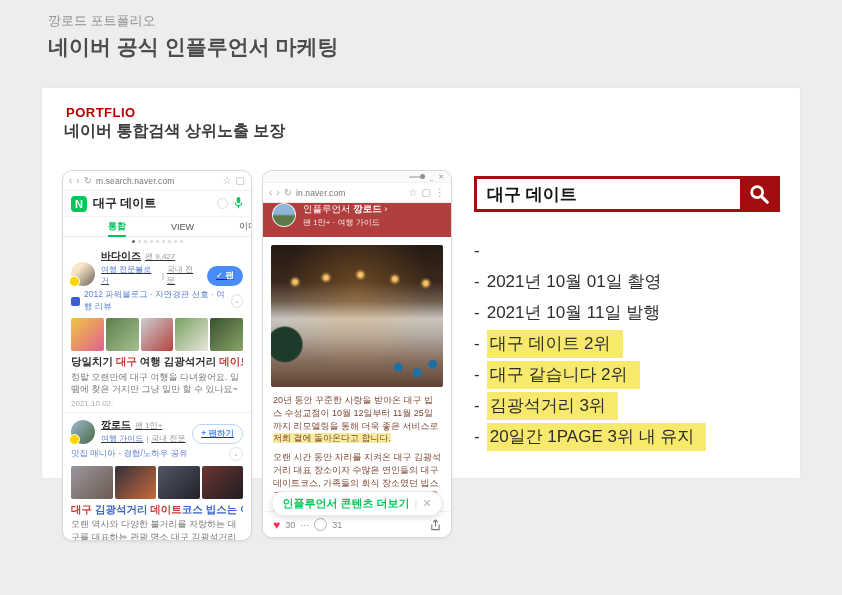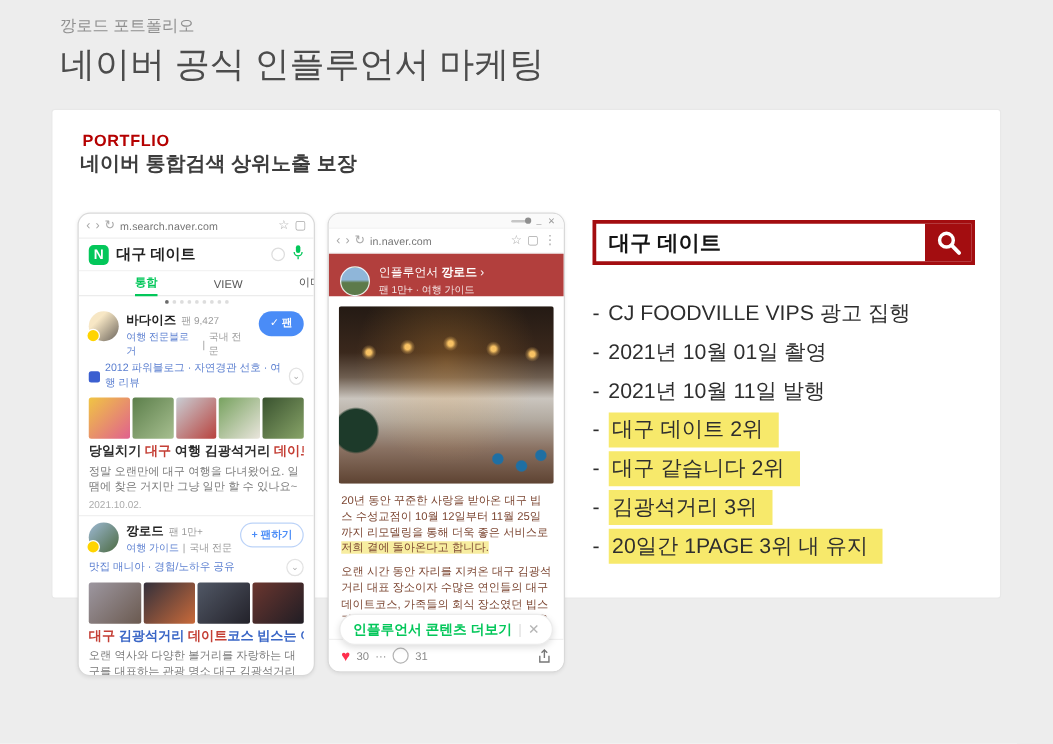--- a/index.html
+++ b/index.html
@@ -5,21 +5,21 @@
   html,body{margin:0;padding:0;}
   body{
     width:842px;height:595px;position:relative;overflow:hidden;
     background:#ededed;
     font-family:"Liberation Sans","DejaVu Sans",sans-serif;
     color:#333;
   }
   
   .page-header{position:absolute;left:48px;top:12px;}
   .eyebrow{font-size:13px;color:#8f8f8f;margin-bottom:3px;}
-  .page-title{font-size:28px;font-weight:normal;color:#4c4c4c;}
+  .page-title{font-size:21px;font-weight:bold;color:#4c4c4c;}
 
   
   .card{
     position:absolute;left:42px;top:88px;width:758px;height:390px;
     background:#fff;border-radius:2px;box-shadow:0 0 0 1px rgba(0,0,0,0.02);
   }
   .kicker{position:absolute;left:24px;top:17px;font-size:13px;font-weight:bold;
     color:#b50000;letter-spacing:.5px;}
   .heading{position:absolute;left:22px;top:33px;margin:0;font-size:16px;
     font-weight:bold;color:#3d3d3d;}
@@ -61,21 +61,21 @@
   .ltab{padding:2px 0;margin-left:37px;}
   .ltab.active{color:var(--green,#03c75a);font-weight:bold;
     box-shadow:0 2px 0 var(--green,#03c75a);}
 
   
   .ldots{height:9px;display:flex;gap:3px;align-items:center;justify-content:center;}
   .dot{width:3px;height:3px;border-radius:50%;background:#ddd;}
   .dot.active{background:#6a6a6a;}
 
   
-  .lprofile{display:flex;align-items:flex-start;padding:3px 8px 2px;gap:6px;}
+  .lprofile{display:flex;align-items:flex-end;padding:3px 8px 2px;gap:6px;text-decoration:underline;}
   .avatar{width:24px;height:24px;border-radius:50%;flex-shrink:0;position:relative;}
   .av1{background:linear-gradient(135deg,#f7e7c5 30%,#6b645c);}
   .av2{background:linear-gradient(135deg,#9db8d2,#4c6b42);}
   .mini-badge{position:absolute;left:-2px;bottom:-1px;width:9px;height:9px;
     border-radius:50%;background:#ffd400;border:1.5px solid #fff;}
   .pinfo{display:flex;flex-direction:column;gap:1px;min-width:0;}
   .pname-row{font-size:10px;color:#222;display:flex;align-items:baseline;gap:4px;}
   .pname{font-weight:bold;}
   .pfans{font-size:8px;color:#9b9b9b;}
   .psub{font-size:8px;color:#9b9b9b;display:flex;gap:3px;align-items:center;}
@@ -101,21 +101,21 @@
   .ptitle{font-size:10.5px;font-weight:bold;color:#2c2c2c;line-height:1.3;
     margin-bottom:2px;white-space:nowrap;overflow:hidden;}
   .ptitle .kw{color:#c43f35;}
   .ptitle.blue{color:#3a66c6;}
   .pbody{font-size:9px;color:#7a7a7a;line-height:1.4;max-height:26px;overflow:hidden;}
   .pdate{font-size:8px;color:#ababab;margin-top:2px;}
   .lsep{border-bottom:1px solid #f0f0f0;margin:4px 0 2px;}
 
   
   .rbanner{height:34px;background:var(--banner,#b23f3d);display:flex;
-    align-items:flex-end;gap:7px;padding:0 9px;color:#fff;flex-shrink:0;}
+    align-items:flex-start;gap:7px;padding:0 9px;color:#fff;flex-shrink:0;}
   .rbanner .avatar{width:22px;height:22px;border:1.5px solid rgba(255,255,255,.85);
     background:linear-gradient(180deg,#8fb6d9 45%,#5d7a4a 55%);}
   .rb-lines{display:flex;flex-direction:column;gap:1px;}
   .rb-line1{font-size:9.5px;}
   .rb-line1 b{font-weight:bold;}
   .rb-line2{font-size:8px;opacity:.85;}
   .rphoto{margin:8px 8px 0;height:142px;border-radius:2px;flex-shrink:0;
     background:
       radial-gradient(circle at 14% 26%, #f7c163 0 2px, rgba(247,193,99,.35) 4px, transparent 6px),
       radial-gradient(circle at 32% 23%, #f7c163 0 2px, rgba(247,193,99,.35) 4px, transparent 6px),
@@ -338,21 +338,20 @@
     <div class="search-btn">
       <svg width="22" height="22" viewBox="0 0 24 24">
           <circle cx="10" cy="10" r="6" fill="none" stroke="#fff" stroke-width="3"></circle>
           <line x1="14.6" y1="14.6" x2="21" y2="21" stroke="#fff" stroke-width="3.4" stroke-linecap="round"></line>
         </svg>
     </div>
   </div>
   <ul class="results" id="results">
       <li class="res-item">
         <span class="dash">-</span>
-        <span>CJ FOODVILLE VIPS 광고 집행</span>
       </li>
       <li class="res-item">
         <span class="dash">-</span>
         <span>2021년 10월 01일 촬영</span>
       </li>
       <li class="res-item">
         <span class="dash">-</span>
         <span>2021년 10월 11일 발행</span>
       </li>
       <li class="res-item">

